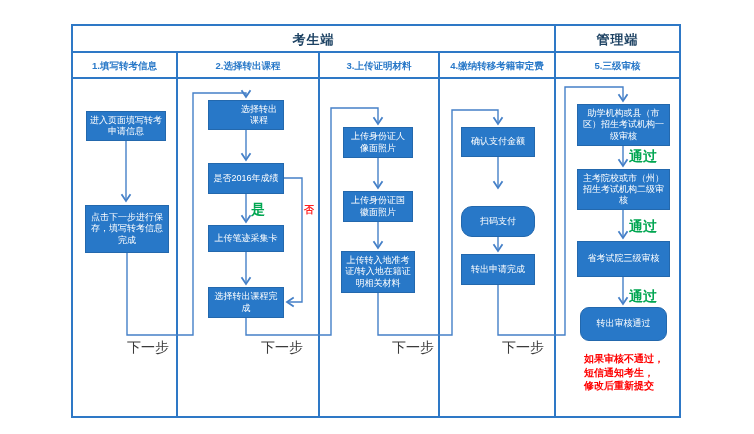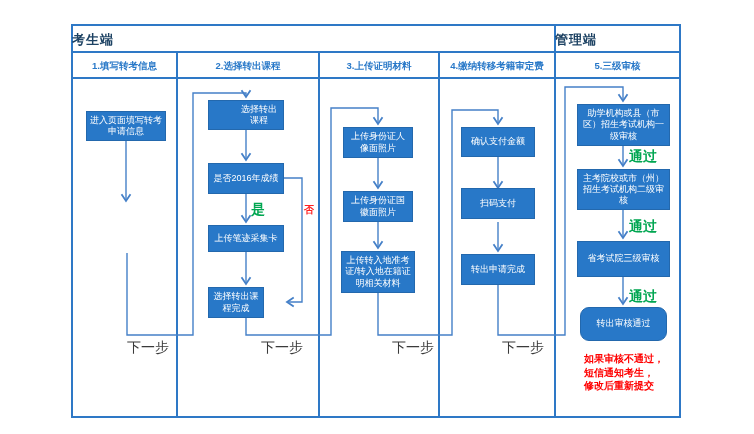--- a/index.html
+++ b/index.html
@@ -2,21 +2,21 @@
 <html><head>
 <meta charset="utf-8">
 <style>
   html,body{margin:0;padding:0;background:#ffffff;}
   .canvas{
     position:relative;width:754px;height:434px;background:#ffffff;
     font-family:"Liberation Sans","DejaVu Sans",sans-serif;overflow:hidden;
   }
   svg.layer{position:absolute;left:0;top:0;pointer-events:none;}
   .lane-title{
-    position:absolute;text-align:left;font-size:13px;font-weight:bold;
+    position:absolute;text-align:center;font-size:13px;font-weight:bold;
     color:#1d4263;letter-spacing:1px;font-family:Liberation Mono, monospace;
   }
   .step-label{
     position:absolute;text-align:center;font-size:9.5px;font-weight:bold;
     color:#2878c8;
   }
   .node{
     position:absolute;background:#2878c8;border:1px solid #2368ad;color:#ffffff;
     font-size:9px;line-height:1.25;display:flex;align-items:center;justify-content:center;
     text-align:center;padding:2px 3px;box-sizing:border-box;
@@ -76,32 +76,33 @@
   <div class="lane-title" style="left:72px;top:31px;width:483px;">考生端</div>
   <div class="lane-title" style="left:555px;top:31px;width:125px;">管理端</div>
 
   <div class="step-label" style="left:72px;top:60px;width:105px;">1.填写转考信息</div>
   <div class="step-label" style="left:177px;top:60px;width:142px;">2.选择转出课程</div>
   <div class="step-label" style="left:319px;top:60px;width:120px;">3.上传证明材料</div>
   <div class="step-label" style="left:439px;top:60px;width:116px;">4.缴纳转移考籍审定费</div>
   <div class="step-label" style="left:555px;top:60px;width:125px;">5.三级审核</div>
 
   <div class="node" style="left:86px;top:111px;width:80px;height:30px;">进入页面填写转考申请信息</div>
+  <div class="node" style="left:85px;top:205px;width:84px;height:48px;">点击下一步进行保存，填写转考信息完成</div>
 
   <div class="node" style="left:208px;top:100px;width:76px;height:30px;padding-left:29px;">选择转出课程</div>
   <div class="node" style="left:208px;top:163px;width:76px;height:31px;">是否2016年成绩</div>
   <div class="node" style="left:208px;top:225px;width:76px;height:27px;">上传笔迹采集卡</div>
-  <div class="node" style="left:208px;top:287px;width:56px;height:31px;">选择转出课程完成</div>
+  <div class="node" style="left:208px;top:287px;width:76px;height:31px;">选择转出课程完成</div>
 
   <div class="node" style="left:343px;top:127px;width:70px;height:31px;">上传身份证人像面照片</div>
   <div class="node" style="left:343px;top:191px;width:70px;height:31px;">上传身份证国徽面照片</div>
   <div class="node" style="left:341px;top:251px;width:74px;height:42px;">上传转入地准考证/转入地在籍证明相关材料</div>
 
   <div class="node" style="left:461px;top:127px;width:74px;height:30px;">确认支付金额</div>
-  <div class="node" style="left:461px;top:188px;width:74px;height:31px;">扫码支付</div>
+  <div class="node" style="left:461px;top:206px;width:74px;height:31px;border-radius:11px;">扫码支付</div>
   <div class="node" style="left:461px;top:254px;width:74px;height:31px;">转出申请完成</div>
 
   <div class="node" style="left:577px;top:104px;width:93px;height:42px;">助学机构或县（市区）招生考试机构一级审核</div>
   <div class="node" style="left:577px;top:169px;width:93px;height:41px;">主考院校或市（州）招生考试机构二级审核</div>
   <div class="node" style="left:577px;top:241px;width:93px;height:36px;">省考试院三级审核</div>
   <div class="node rounded" style="left:580px;top:307px;width:87px;height:34px;">转出审核通过</div>
 
   <div class="edge-label green" style="left:251px;top:201px;">是</div>
   <div class="edge-label red" style="left:304px;top:203px;">否</div>
   <div class="edge-label green" style="left:629px;top:148px;">通过</div>

